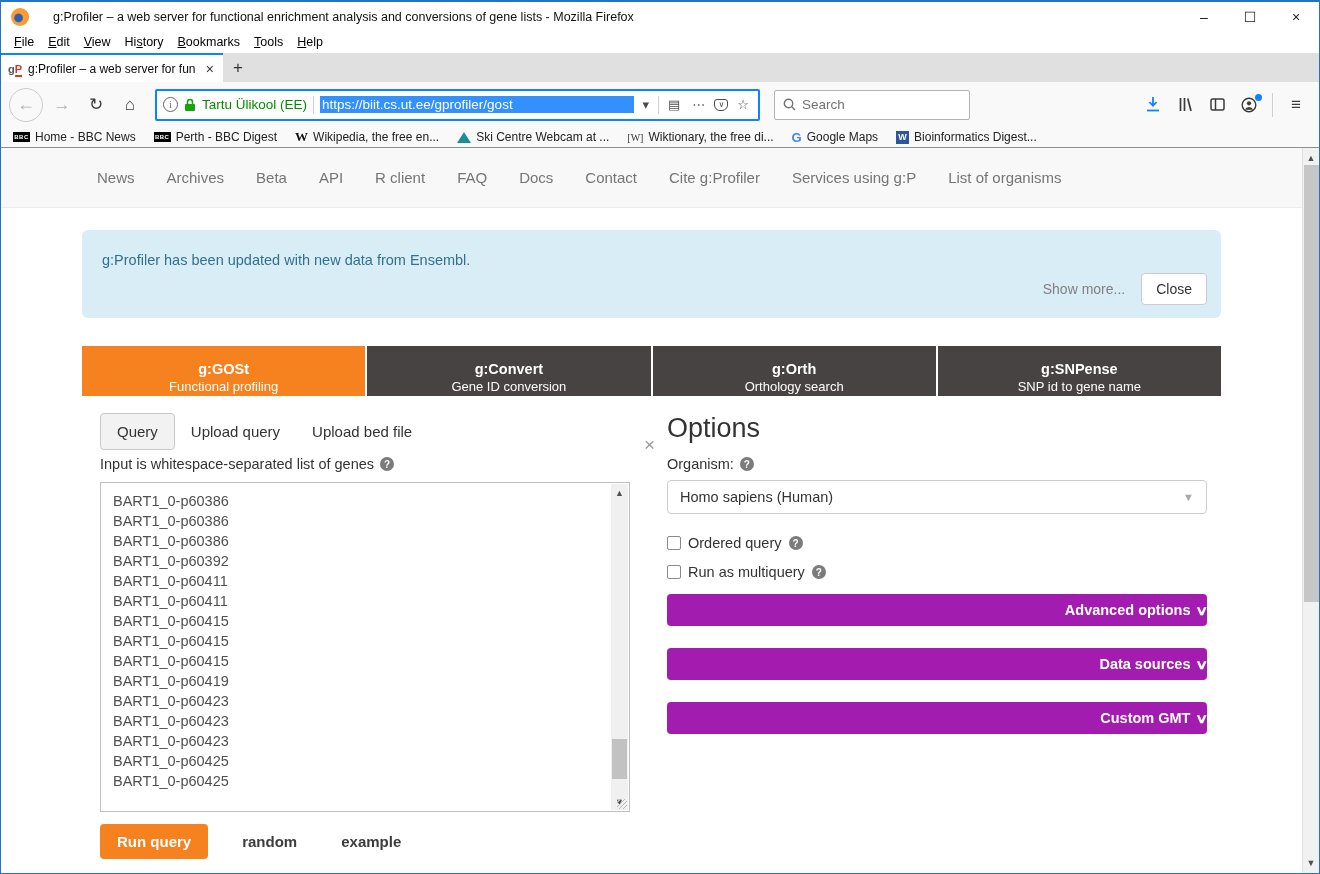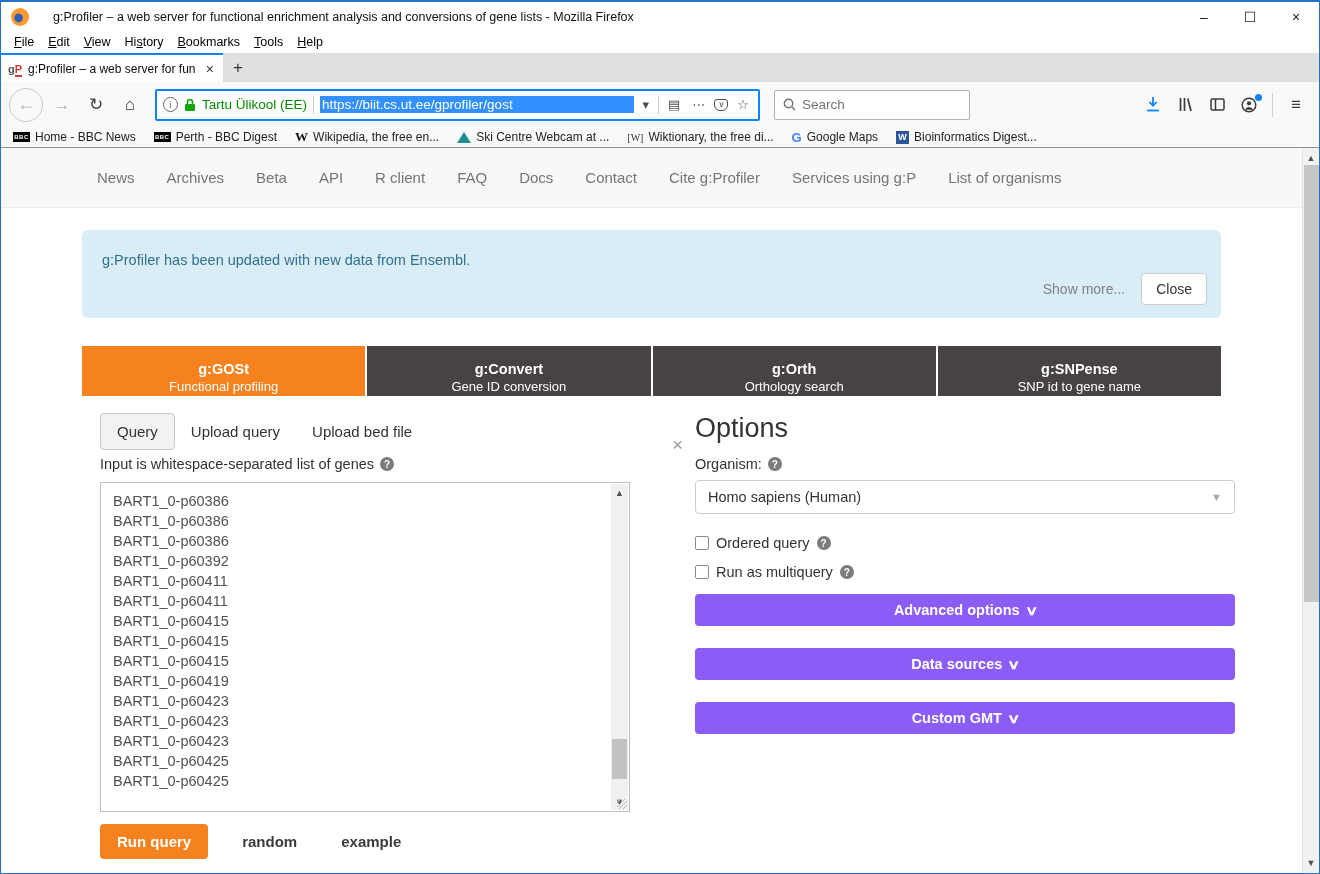--- a/index.html
+++ b/index.html
@@ -80,21 +80,21 @@
   .show-more { color:#808080; font-size:14px; }
   .close-btn { background:#fff; border:1px solid #ccc; border-radius:4px; padding:7px 14px; font-size:14px; color:#333; }
 
   .tool-tabs { margin:28px 81px 0 81px; display:flex; }
   .tool-tab { flex:1 1 0; height:50px; background:#474342; color:#fff; text-align:center; padding-top:14px; margin-right:2px; }
   .tool-tab:last-child { margin-right:0; }
   .tool-tab.active { background:#f5821f; }
   .tool-name { font-size:14.5px; font-weight:bold; line-height:18px; }
   .tool-desc { font-size:13px; line-height:17px; color:#fefefe; }
 
-  .main-row { margin:17px 81px 0 81px; display:flex; position:relative;gap:28px; }
+  .main-row { margin:17px 81px 0 81px; display:flex; position:relative; }
   .left-col { width:548px; margin-left:18px; flex:0 0 auto; }
   .query-tabs { display:flex; align-items:center; margin-bottom:4px; }
   .qtab { font-size:15px; color:#333; padding:9px 16px; }
   .qtab.active { background:#f2f2f2; border:1px solid #c8c8c8; border-radius:4px; }
   .input-label-row { display:flex; align-items:center; gap:6px; margin:6px 0 10px 0; }
   .input-label { font-size:14.5px; color:#333; }
   .help-icon { width:14px; height:14px; border-radius:50%; background:#7b7b7b; color:#fff; font-size:10px; font-weight:bold; display:inline-flex; align-items:center; justify-content:center; flex:0 0 auto; }
   .gene-box { width:530px; height:330px; border:1px solid #bfbfbf; position:relative; background:#fff; }
   .gene-text { position:absolute; left:0; top:4px; right:18px; bottom:4px; padding:4px 12px; font-size:14.5px; line-height:20px; color:#4f4f4f; white-space:pre; overflow:hidden; font-family:"Liberation Sans", sans-serif; }
   .vscroll { position:absolute; top:1px; right:1px; bottom:1px; width:17px; background:#f0f0f0; }
@@ -111,21 +111,21 @@
   .clear-x { position:absolute; left:-23px; top:22px; color:#9b9b9b; font-size:19px; line-height:1; }
   .options-title { font-size:27px; color:#333; font-weight:400; margin-bottom:12px; }
   .organism-row { display:flex; align-items:center; gap:6px; margin-bottom:8px; }
   .organism-label { font-size:14.5px; color:#333; }
   .select { height:34px; border:1px solid #ccc; border-radius:4px; background:#fff; display:flex; align-items:center; padding:0 12px; position:relative; }
   .select-value { font-size:14.5px; color:#333; }
   .select-caret { position:absolute; right:12px; color:#aaa; font-size:11px; }
   .check-row { display:flex; align-items:center; gap:7px; margin-top:13px; }
   .checkbox { width:14px; height:14px; border:1px solid #8a8a8a; border-radius:2px; background:#fff; flex:0 0 auto; }
   .check-label { font-size:14.5px; color:#333; }
-  .dark-btn { width:100%; height:32px; background:#8b5cf6; border:none; border-radius:4px; color:#fff; font-weight:bold; font-size:14.5px; display:flex; align-items:center; justify-content:center; gap:7px; margin-top:22px; }
+  .dark-btn { width:100%; height:32px; background:#a21caf; border:none; border-radius:4px; color:#fff; font-weight:bold; font-size:14.5px; display:flex; align-items:center; justify-content:flex-end; gap:7px; margin-top:22px; }
   .dark-btn .caret { font-size:13px; font-weight:bold; transform:scaleX(1.4); display:inline-block; }
   .dark-btn.first { margin-top:14px; }
 
   
   .page-scrollbar { position:absolute; right:0; top:0; bottom:0; width:17px; background:#f1f1f1; border-left:1px solid #e2e2e2; }
   .page-scrollbar .arrow { position:absolute; left:0; width:16px; height:16px; display:flex; align-items:center; justify-content:center; font-size:9px; color:#505050; }
   .page-scrollbar .arrow.up { top:2px; } .page-scrollbar .arrow.down { bottom:2px; }
   .page-thumb { position:absolute; left:1px; width:15px; top:17px; height:437px; background:#c6c6c6; }
 </style>
 </head>

